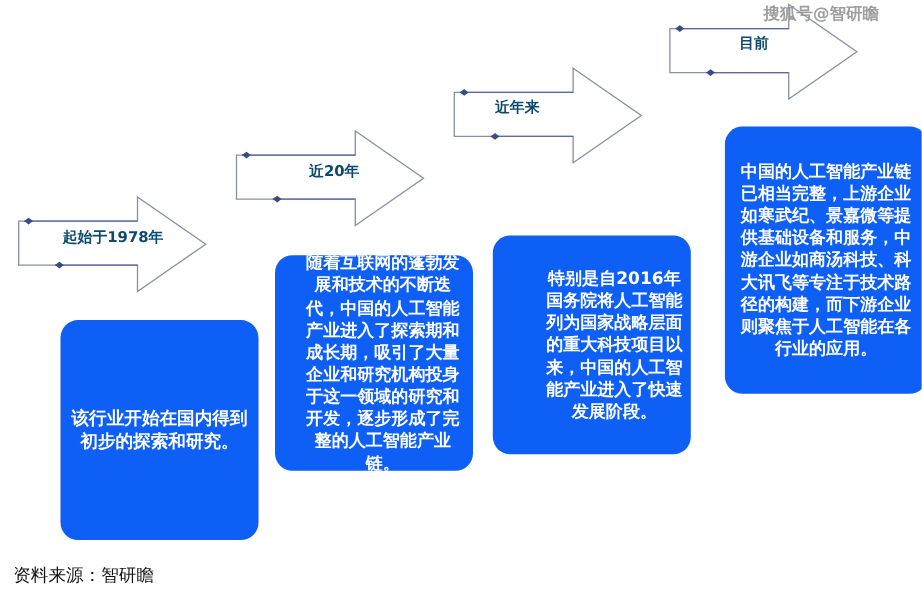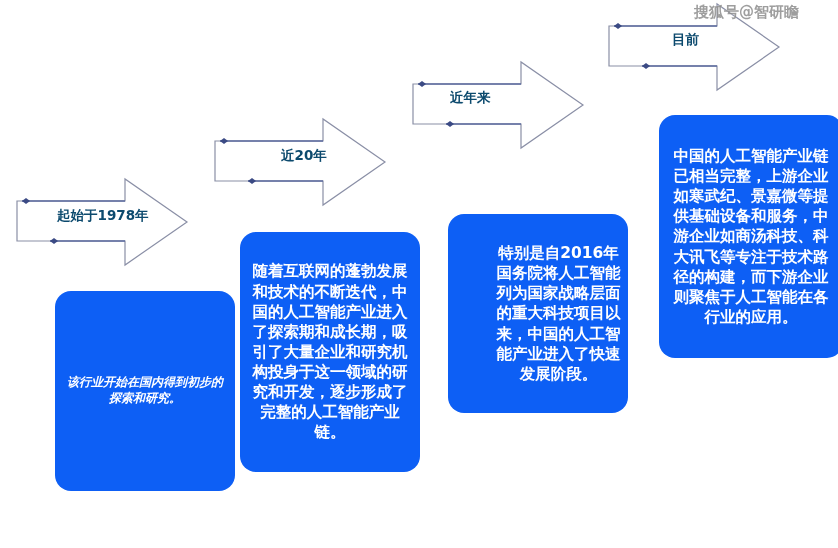--- a/index.html
+++ b/index.html
@@ -71,23 +71,23 @@
   .callout .ctext {
     display: block;
     width: 100%;
     line-height: 1.30;
     padding: 0 7px;
     word-break: break-all;
     text-align: center;
   }
 
   #box1 { left: 55px;  top: 291px; width: 180px; height: 200px; }
-  #box1 .ctext { font-size: 12px; font-style: italic; }
+  #box1 .ctext { font-size: 16px; }
 
-  #box2 { left: 240px; top: 232px; width: 180px; height: 240px; }
+  #box2 { left: 250px; top: 232px; width: 180px; height: 196px; padding-left: 16px; }
   #box2 .ctext { font-size: 15.5px; }
 
   #box3 { left: 448px; top: 214px; width: 180px; height: 199px; }
   #box3 .ctext { font-size: 15.5px; padding-left: 48px; }
 
   #box4 { left: 659px; top: 115px; width: 184px; height: 243px; }
   #box4 .ctext { font-size: 15.5px; }
 
   
   .footer {
@@ -163,14 +163,15 @@
   </div>
 
   <div class="callout" id="box3">
     <span class="ctext">特别是自2016年国务院将人工智能列为国家战略层面的重大科技项目以来，中国的人工智能产业进入了快速发展阶段。</span>
   </div>
 
   <div class="callout" id="box4">
     <span class="ctext">中国的人工智能产业链已相当完整，上游企业如寒武纪、景嘉微等提供基础设备和服务，中游企业如商汤科技、科大讯飞等专注于技术路径的构建，而下游企业则聚焦于人工智能在各行业的应用。</span>
   </div>
 
+  <div class="footer">资料来源：智研瞻</div>
 
 </div>
 
 </body></html>

